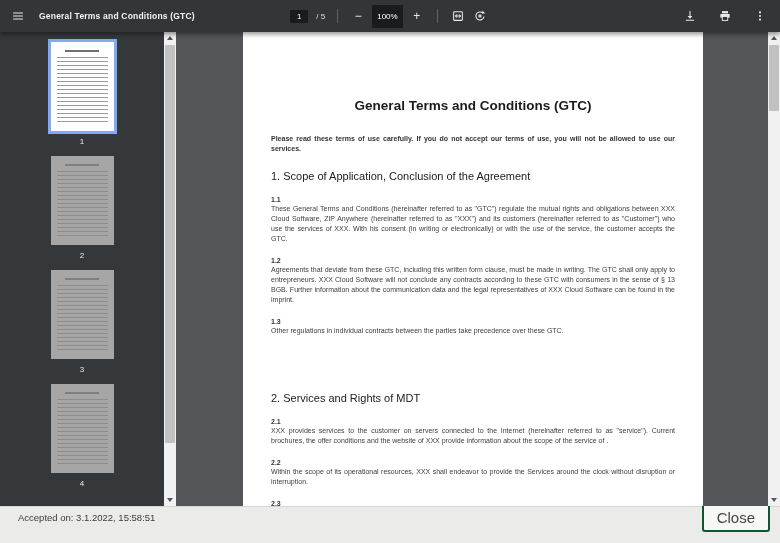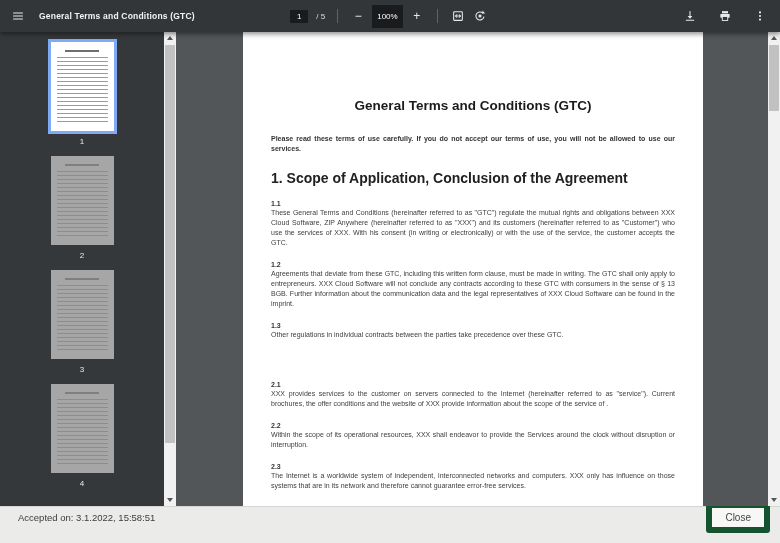--- a/index.html
+++ b/index.html
@@ -56,32 +56,32 @@
   .scroll-thumb { position:absolute; left:1px; width:10px; background:#c1c1c1; cursor:grab; }
   .sidebar-scroll .scroll-thumb { top:13px; height:398px; }
   .main-scroll .scroll-thumb { top:13px; height:66px; }
 
   
   .viewer { flex:1; background:#525659; position:relative; overflow:hidden; }
   .pdf-page { position:absolute; left:67px; top:0; width:460px; height:474px; background:#fff;
               padding:66px 28px 0 28px; }
   .doc-main-title { font-size:13.5px; font-weight:700; color:#1b1b1b; text-align:center; margin-bottom:21px; }
   .doc-intro { font-size:7px; font-weight:700; line-height:10px; color:#333; text-align:justify; margin-bottom:16px; }
-  .section-heading { font-size:14px; font-weight:700; color:#212121; margin:16px 0 13px 0; }
+  .section-heading { font-size:11px; font-weight:400; color:#212121; margin:16px 0 13px 0; }
   .section-2-gap { height:28px; }
   .clause { margin-bottom:12px; }
   .clause-num { font-size:7px; font-weight:700; line-height:9px; color:#333; }
   .clause-text { font-size:7px; line-height:10px; color:#3d3d3d; text-align:justify; }
 
   
   .statusbar { height:37px; background:#ebebe9; border-top:1px solid #d6d6d4;
                display:flex; align-items:center; justify-content:space-between;
                padding:0 10px 16px 18px;gap:32px; }
   .accepted-text { font-size:9.5px; color:#3c3c3c; }
-  .close-btn { font-size:10px; color:#444; background:#f7f7f6; border:6px solid #14532d;
+  .close-btn { font-size:15px; color:#444; background:#f7f7f6; border:2px solid #14532d;
                border-radius:3px; padding:4px 13px; cursor:pointer; }
 
   .stroke { stroke:#e8eaed; stroke-width:1.4; fill:none; stroke-linecap:round; }
   .fillc  { fill:#e8eaed; }
 </style>
 </head>
 <body>
 
 <div class="app">
 
@@ -204,20 +204,21 @@
           </div>
           <div class="clause">
             <div class="clause-num">1.3</div>
             <div class="clause-text">Other regulations in individual contracts between the parties take precedence over these GTC.</div>
           </div>
         </section>
 
         <div class="section-2-gap"></div>
 
         <section class="section">
+          <h2 class="section-heading">2. Services and Rights of MDT</h2>
           <div class="clause">
             <div class="clause-num">2.1</div>
             <div class="clause-text">XXX provides services to the customer on servers connected to the Internet (hereinafter referred to as "service"). Current brochures, the offer conditions and the website of XXX provide information about the scope of the service of .</div>
           </div>
           <div class="clause">
             <div class="clause-num">2.2</div>
             <div class="clause-text">Within the scope of its operational resources, XXX shall endeavor to provide the Services around the clock without disruption or interruption.</div>
           </div>
           <div class="clause">
             <div class="clause-num">2.3</div>

